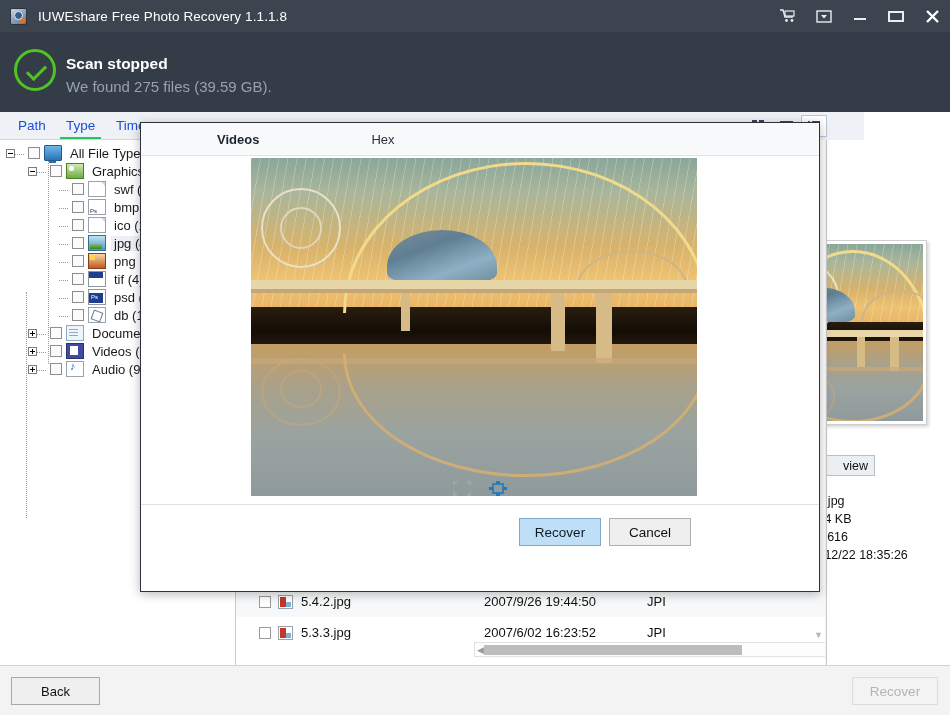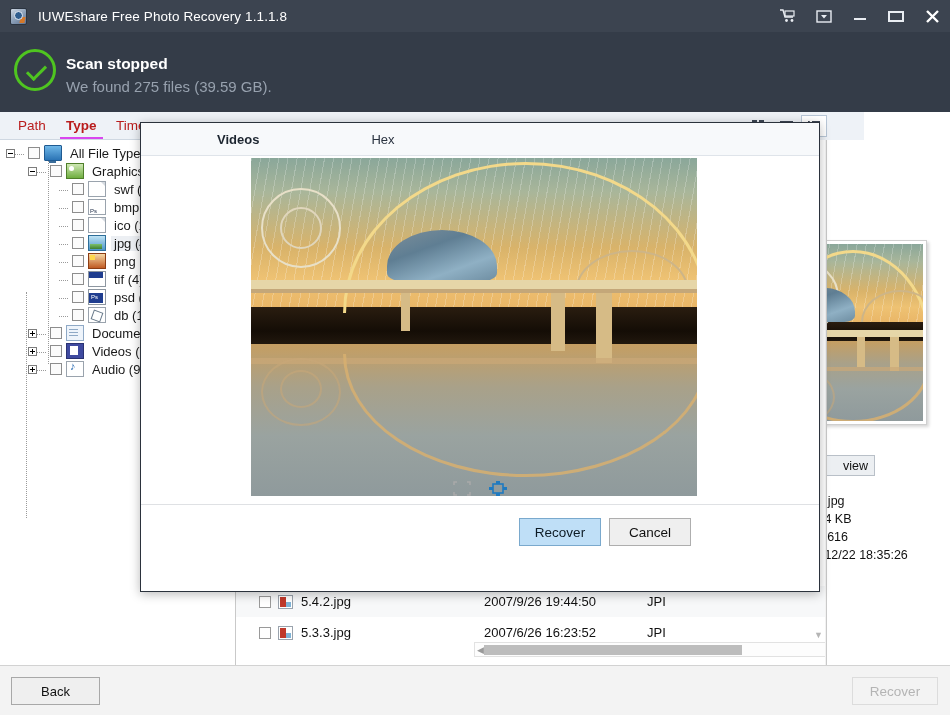--- a/index.html
+++ b/index.html
@@ -75,24 +75,24 @@
   .vbtn{width:26px;height:22px;display:flex;align-items:center;justify-content:center;
         border:1px solid transparent;box-sizing:border-box;color:#3d4653;}
   .vbtn.sel{border-color:#b8c6d6;background:#ffffff;}
 
   
   .tabsrow{
     position:absolute;left:0;top:112px;width:825px;height:28px;background:#eef2f7;
     border-bottom:1px solid #cfd8e2;box-sizing:border-box;
   }
   .ltab{
-    position:absolute;top:3px;height:24px;line-height:22px;color:#b91c1c;font-size:13.5px;
+    position:absolute;top:3px;height:24px;line-height:22px;color:#1d4ed8;font-size:13.5px;
     padding:0 6px;box-sizing:border-box;
   }
-  .ltab.sel{border-bottom:2px solid #d946ef;font-weight:bold;}
+  .ltab.sel{border-bottom:2px solid #22c55e;font-weight:normal;}
 
   
   .treepanel{
     position:absolute;left:0;top:140px;width:236px;height:525px;background:#ffffff;
     border-right:1px solid #c9c9c9;box-sizing:border-box;overflow:hidden;
   }
   .trow{position:relative;height:18px;display:flex;align-items:center;font-size:13px;color:#1a1a1a;white-space:nowrap;}
   .exp{
     width:9px;height:9px;border:1px solid #7d7d7d;background:#fff;box-sizing:border-box;
     position:relative;flex:0 0 auto;
@@ -426,21 +426,21 @@
           <span class="fcbx"></span>
           <span class="ficon"></span>
           <span class="fname">5.4.2.jpg</span>
           <span class="fdate">2007/9/26 19:44:50</span>
           <span class="ftype">JPI</span>
         </div>
         <div class="frow">
           <span class="fcbx"></span>
           <span class="ficon"></span>
           <span class="fname">5.3.3.jpg</span>
-          <span class="fdate">2007/6/26 16:23:52</span>
+          <span class="fdate">2007/6/02 16:23:52</span>
           <span class="ftype">JPI</span>
         </div>
       </div>
     <div class="vscroll-cap">▼</div>
     <div class="hscroll">
       <span class="arrow-l">◀</span>
       <span class="thumb"></span>
 
     </div>
   </div>

